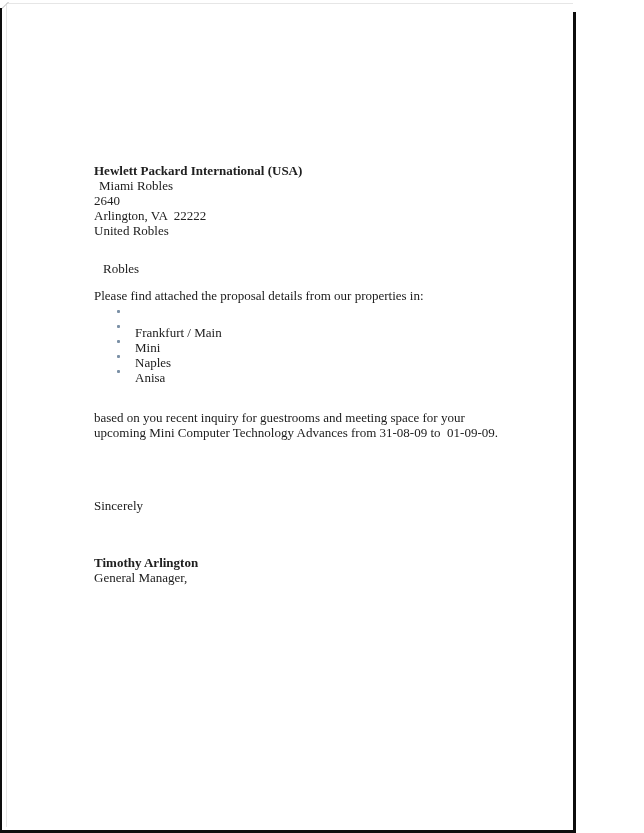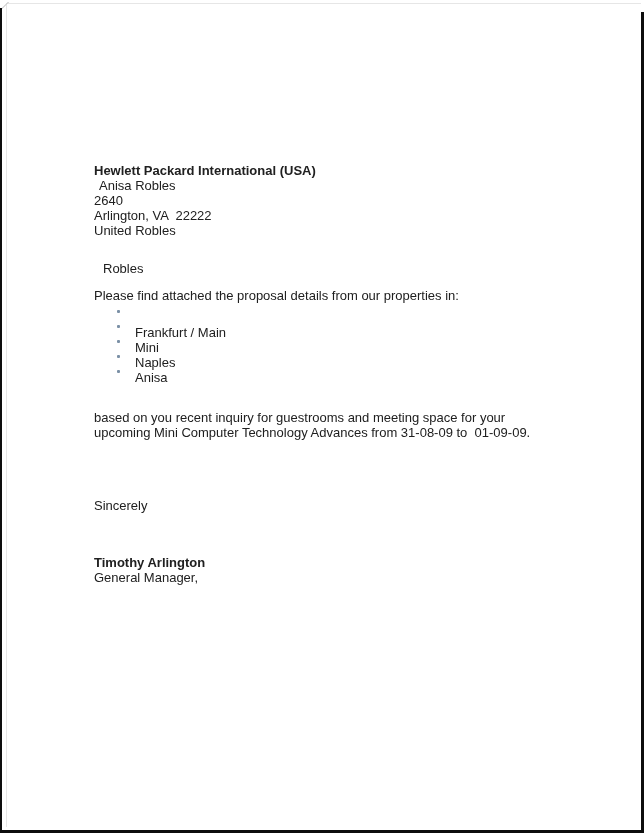--- a/index.html
+++ b/index.html
@@ -1,22 +1,22 @@
 <!DOCTYPE html>
 <html style="--page-bg: #ffffff; --text-color: #202020; --bullet-color: #7b90a6; --frame-dark: #0d0d0d; --frame-light: #e6e6e6;"><head>
 <meta charset="utf-8">
 <style>
   html, body { margin: 0; padding: 0; background: #ffffff; }
 
   .page {
     position: relative;
-    width: 644px;
+    width: 576px;
     height: 833px;
     background: var(--page-bg, #ffffff);
-    font-family: Liberation Sans, sans-serif;
+    font-family: Liberation Serif, serif;
     font-size: 13px;
     line-height: 15px;
     color: var(--text-color, #202020);
     overflow: hidden;
   }
 
   .bold { font-weight: bold; }
   .txt { white-space: pre; }
 
   
@@ -59,21 +59,21 @@
 
   <div class="frame-top-light"></div>
   <div class="frame-left-light"></div>
   <div class="frame-left-dark"></div>
   <div class="frame-right-dark"></div>
   <div class="frame-bottom-dark"></div>
   <div class="corner-artifact"></div>
 
   <div class="address">
     <div class="txt bold">Hewlett Packard International (USA)</div>
-    <div class="txt contact">Anisa Robles</div>
+    <div class="txt contact">Miami Robles</div>
     <div class="txt">2640</div>
     <div class="txt">Arlington, VA  22222</div>
     <div class="txt">United Robles</div>
   </div>
 
   <div class="salutation txt">Robles</div>
 
   <div class="intro txt">Please find attached the proposal details from our properties in:</div>
 
   <ul class="props">

